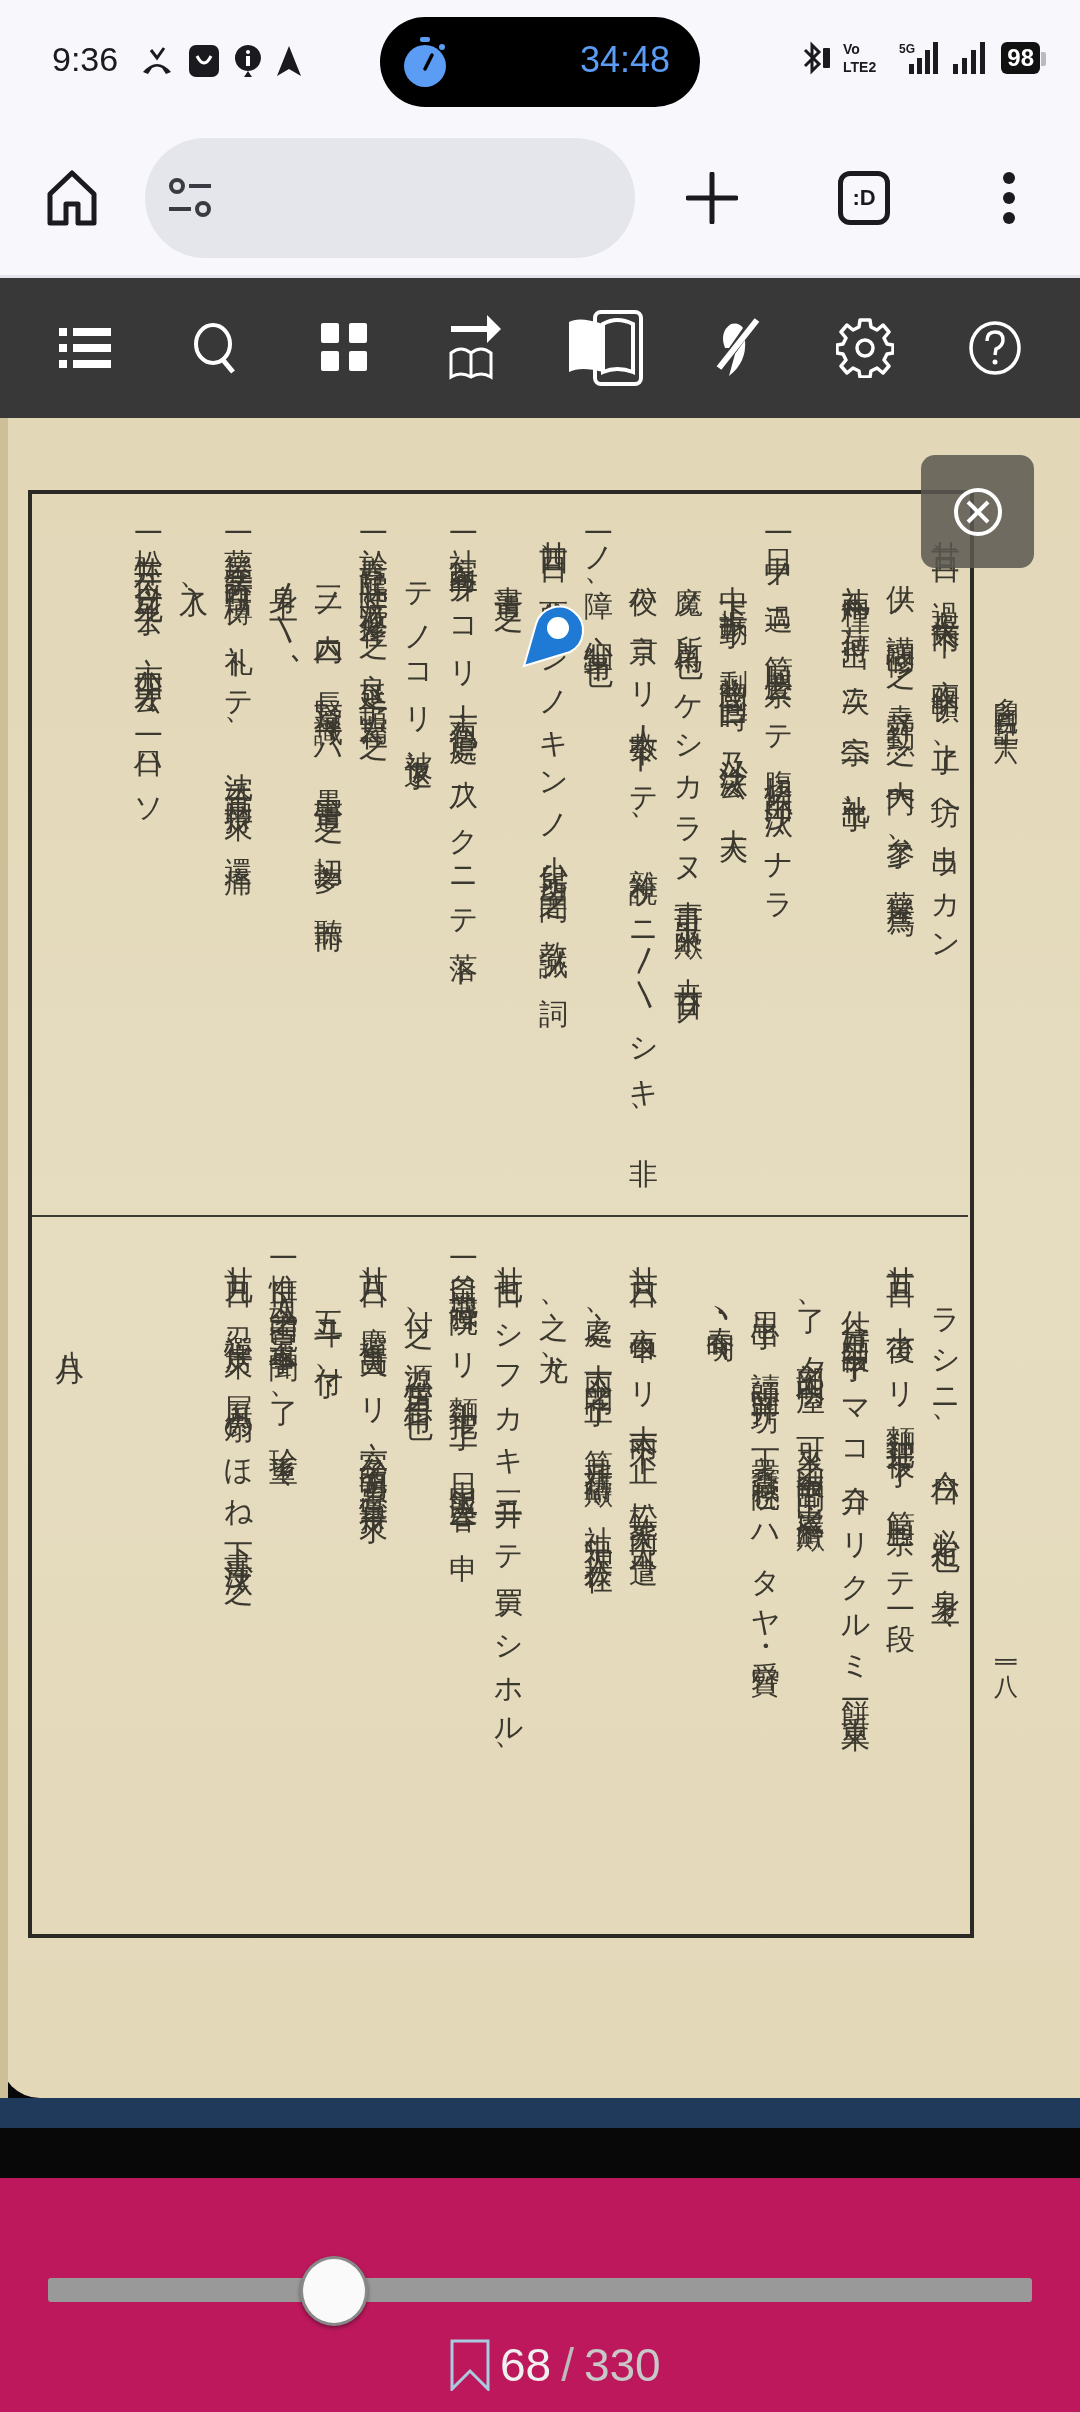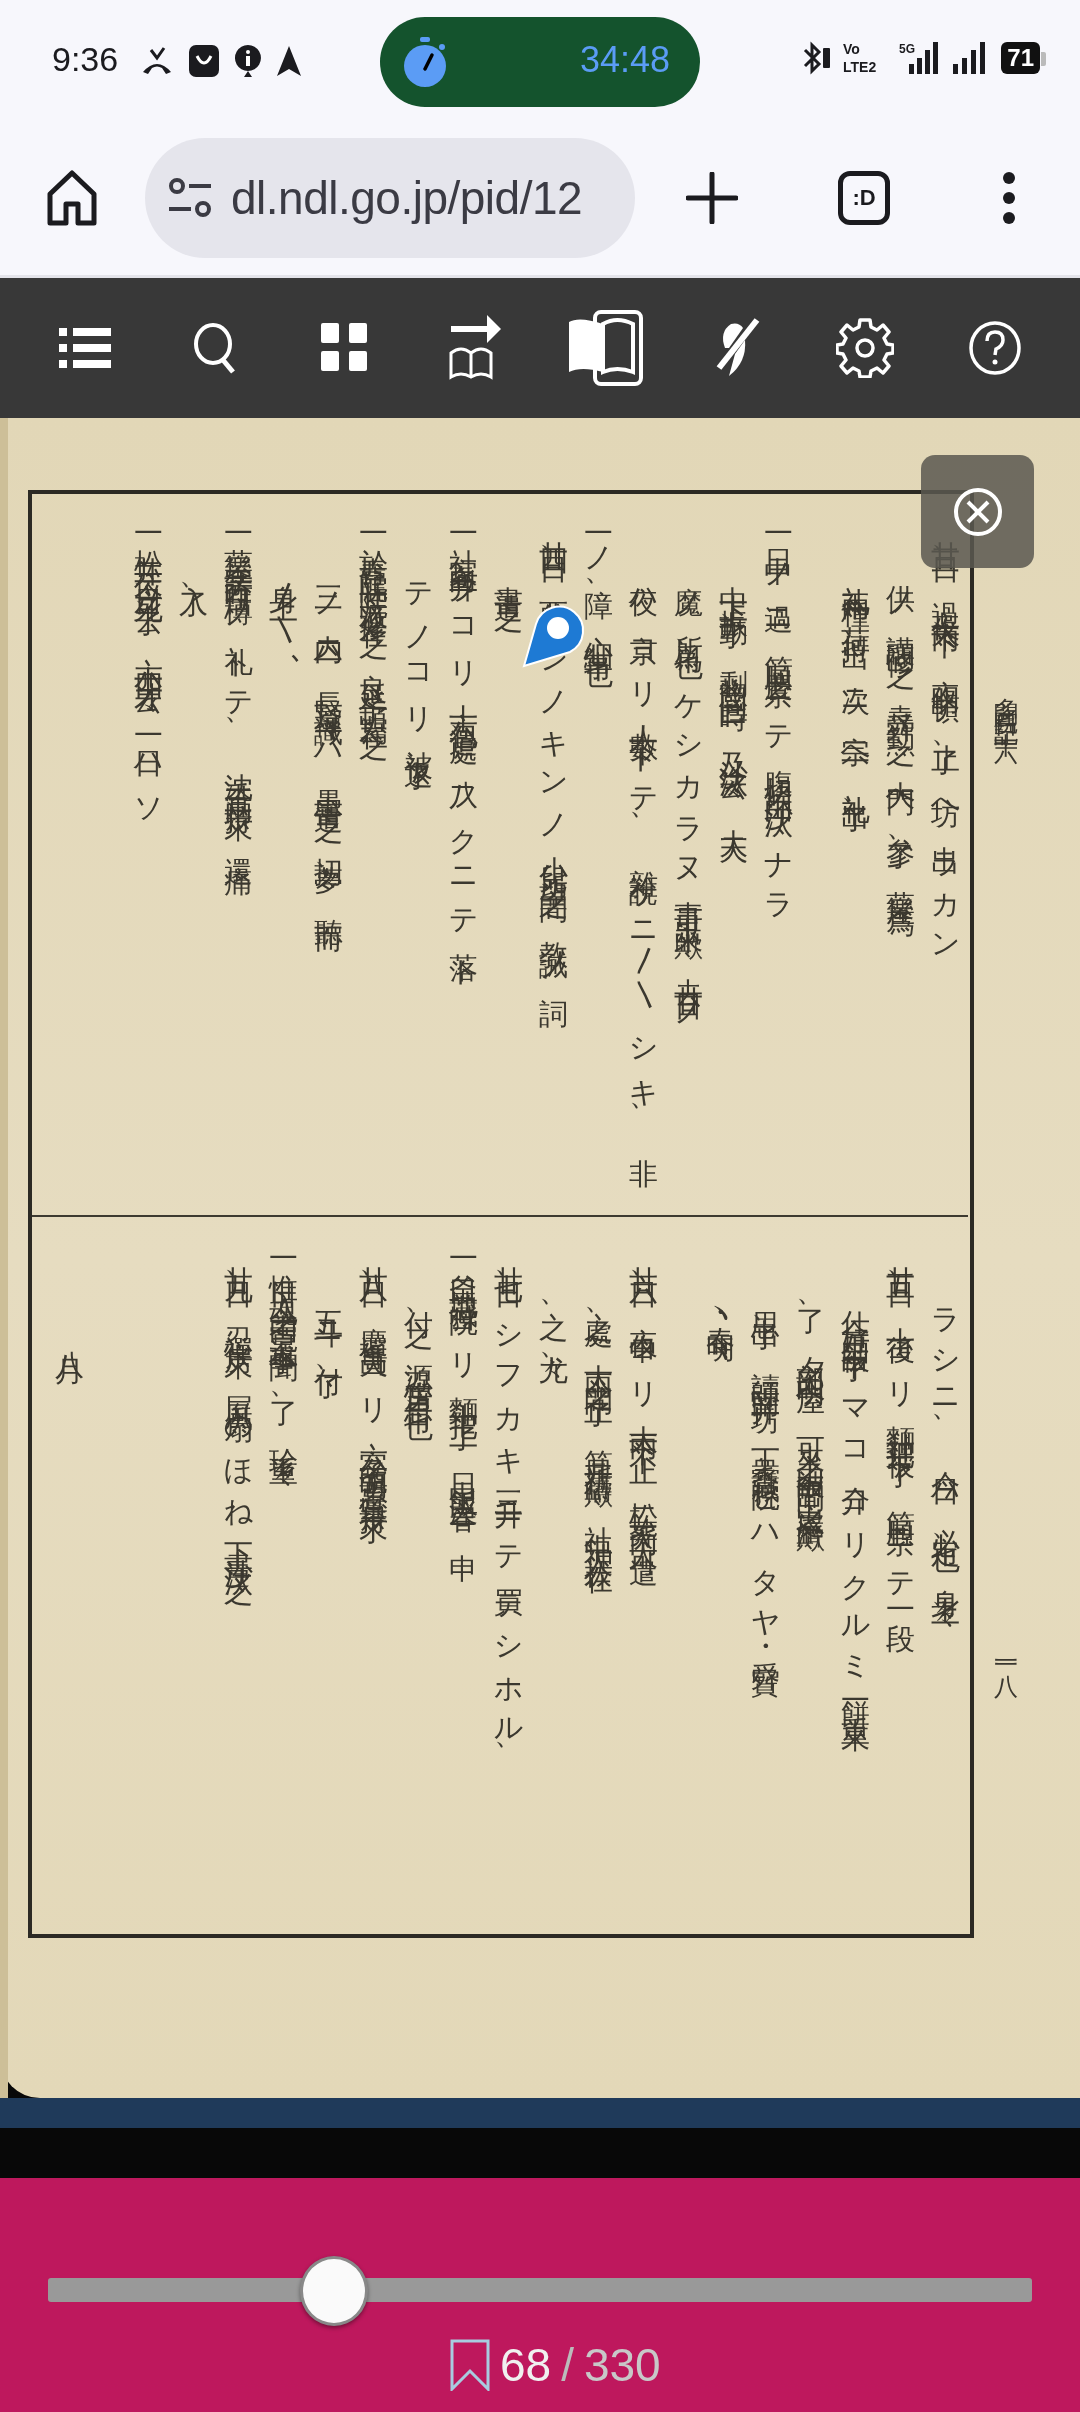--- a/index.html
+++ b/index.html
@@ -4,21 +4,21 @@
 <style>
   * { box-sizing: border-box; margin: 0; padding: 0; }
   html, body { width: 1080px; height: 2412px; overflow: hidden; background: #f7f7fc; }
   body { position: relative; font-family: "Liberation Sans", "DejaVu Sans", sans-serif; }
 
   
   .statusbar { position: absolute; left: 0; top: 0; width: 1080px; height: 128px; background: #f7f7fc; }
   .sb-time { position: absolute; left: 52px; top: 40px; font-size: 34px; color: #1b1b1f; font-weight: 500; }
   .sb-icons-left { position: absolute; left: 140px; top: 44px; display: flex; gap: 14px; align-items: center; }
   .sb-icons-left svg { display: block; }
-  .pill { position: absolute; left: 380px; top: 17px; width: 320px; height: 90px; background: #14532d; border-radius: 45px; }
+  .pill { position: absolute; left: 380px; top: 17px; width: 320px; height: 90px; background: #000000; border-radius: 45px; }
   .pill-timer-icon { position: absolute; left: 20px; top: 20px; }
   .pill-time { position: absolute; right: 30px; top: 22px; font-size: 36px; color: #5b9cf5; font-family: "Liberation Sans", sans-serif; }
   .sb-icons-right { position: absolute; right: 40px; top: 40px; display: flex; gap: 10px; align-items: center; }
   .battery { background: #111; color: #fff; font-size: 24px; font-weight: 700; padding: 2px 6px; border-radius: 6px; position: relative; }
   .battery::after { content: ""; position: absolute; right: -6px; top: 10px; width: 5px; height: 14px; background: #bbb; border-radius: 0 2px 2px 0; }
 
   
   .browserbar { position: absolute; left: 0; top: 128px; width: 1080px; height: 150px; background: #f7f7fc; border-bottom: 3px solid #e4e4ea; }
   .home-btn { position: absolute; left: 40px; top: 38px; width: 64px; height: 64px; display: flex; align-items: center; justify-content: center; }
   .urlbar { position: absolute; left: 145px; top: 10px; width: 490px; height: 120px; background: #e5e5ec; border-radius: 60px; display: flex; align-items: center; overflow: hidden; }
@@ -112,38 +112,37 @@
         <rect x="24" y="18" width="5" height="16" fill="#1b1b1f"></rect>
         <rect x="32" y="10" width="5" height="24" fill="#1b1b1f"></rect>
         <rect x="40" y="2" width="5" height="32" fill="#1b1b1f"></rect>
       </svg>
     <svg width="40" height="36" viewBox="0 0 40 36">
         <rect x="2" y="24" width="5" height="10" fill="#1b1b1f"></rect>
         <rect x="11" y="18" width="5" height="16" fill="#1b1b1f"></rect>
         <rect x="20" y="10" width="5" height="24" fill="#1b1b1f"></rect>
         <rect x="29" y="2" width="5" height="32" fill="#1b1b1f"></rect>
       </svg>
-    <span class="battery">71</span>
+    <span class="battery">98</span>
   </div>
 </div>
 
 <div class="browserbar">
   <div class="home-btn">
     <svg width="52" height="56" viewBox="0 0 52 56">
         <path d="M4 24 L26 3 L48 24 L48 53 L32 53 L32 34 L20 34 L20 53 L4 53 Z" stroke="#1b1b1f" stroke-width="5" fill="none" stroke-linejoin="round"></path>
       </svg>
   </div>
   <div class="urlbar">
     <svg class="url-tune" width="46" height="42" viewBox="0 0 46 42">
         <circle cx="10" cy="9" r="6" stroke="#3b3b44" stroke-width="4" fill="none"></circle>
         <line x1="22" y1="9" x2="44" y2="9" stroke="#3b3b44" stroke-width="4"></line>
         <line x1="2" y1="32" x2="24" y2="32" stroke="#3b3b44" stroke-width="4"></line>
         <circle cx="36" cy="32" r="6" stroke="#3b3b44" stroke-width="4" fill="none"></circle>
       </svg>
-    <span class="url-text">dl.ndl.go.jp/pid/12</span>
   </div>
   <div class="newtab-btn">
     <svg width="52" height="52" viewBox="0 0 52 52">
         <line x1="26" y1="2" x2="26" y2="50" stroke="#1b1b1f" stroke-width="5" stroke-linecap="round"></line>
         <line x1="2" y1="26" x2="50" y2="26" stroke="#1b1b1f" stroke-width="5" stroke-linecap="round"></line>
       </svg>
   </div>
   <div class="tabs-btn">
     <div class="tabs-box">:D</div>
   </div>

